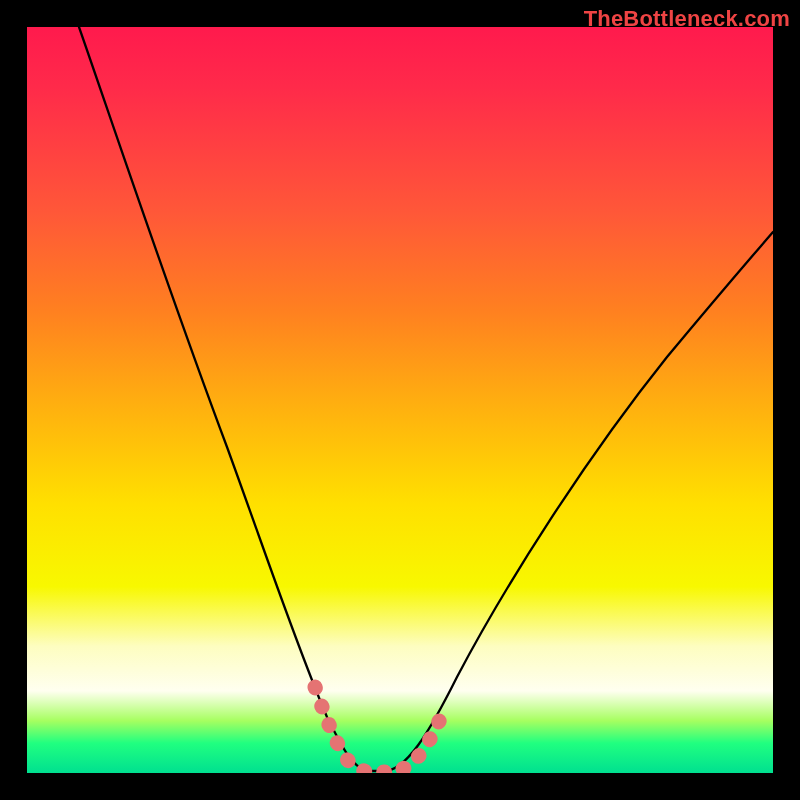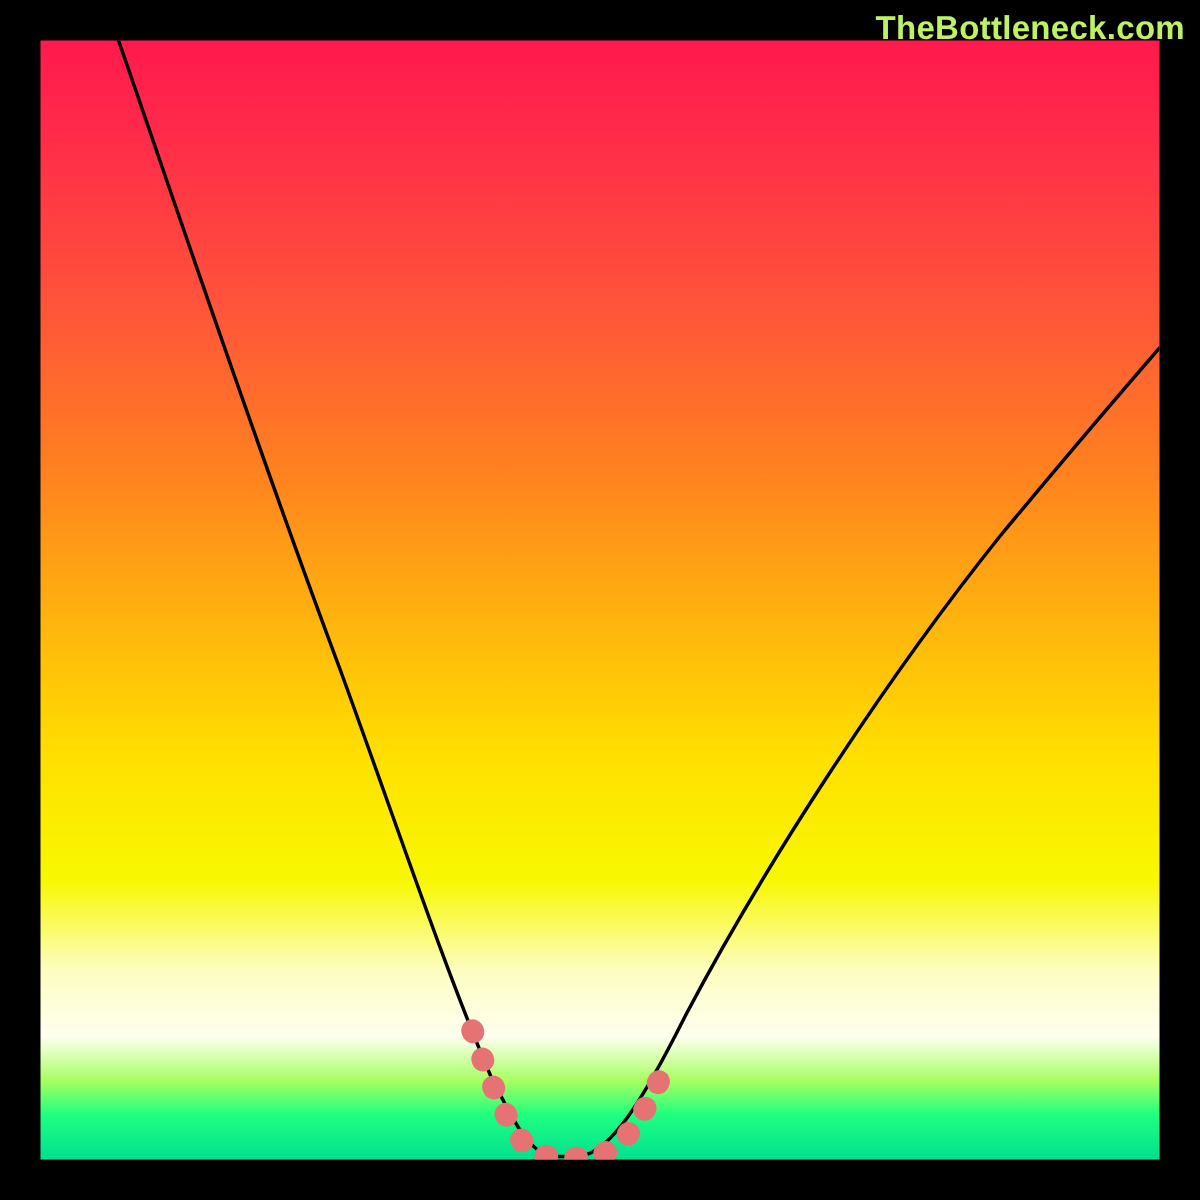--- a/index.html
+++ b/index.html
@@ -32,21 +32,21 @@
       #20ff80 96%,
       #00e090 100%
     );
   }
   .watermark {
     position: absolute;
     top: 6px;
     right: 10px;
     font-size: 22px;
     font-weight: 600;
-    color: #bef264;
+    color: #ef4444;
     letter-spacing: 0.2px;
   }
   svg.curve {
     position: absolute;
     left: 0;
     top: 0;
     width: 746px;
     height: 746px;
   }
 </style>

